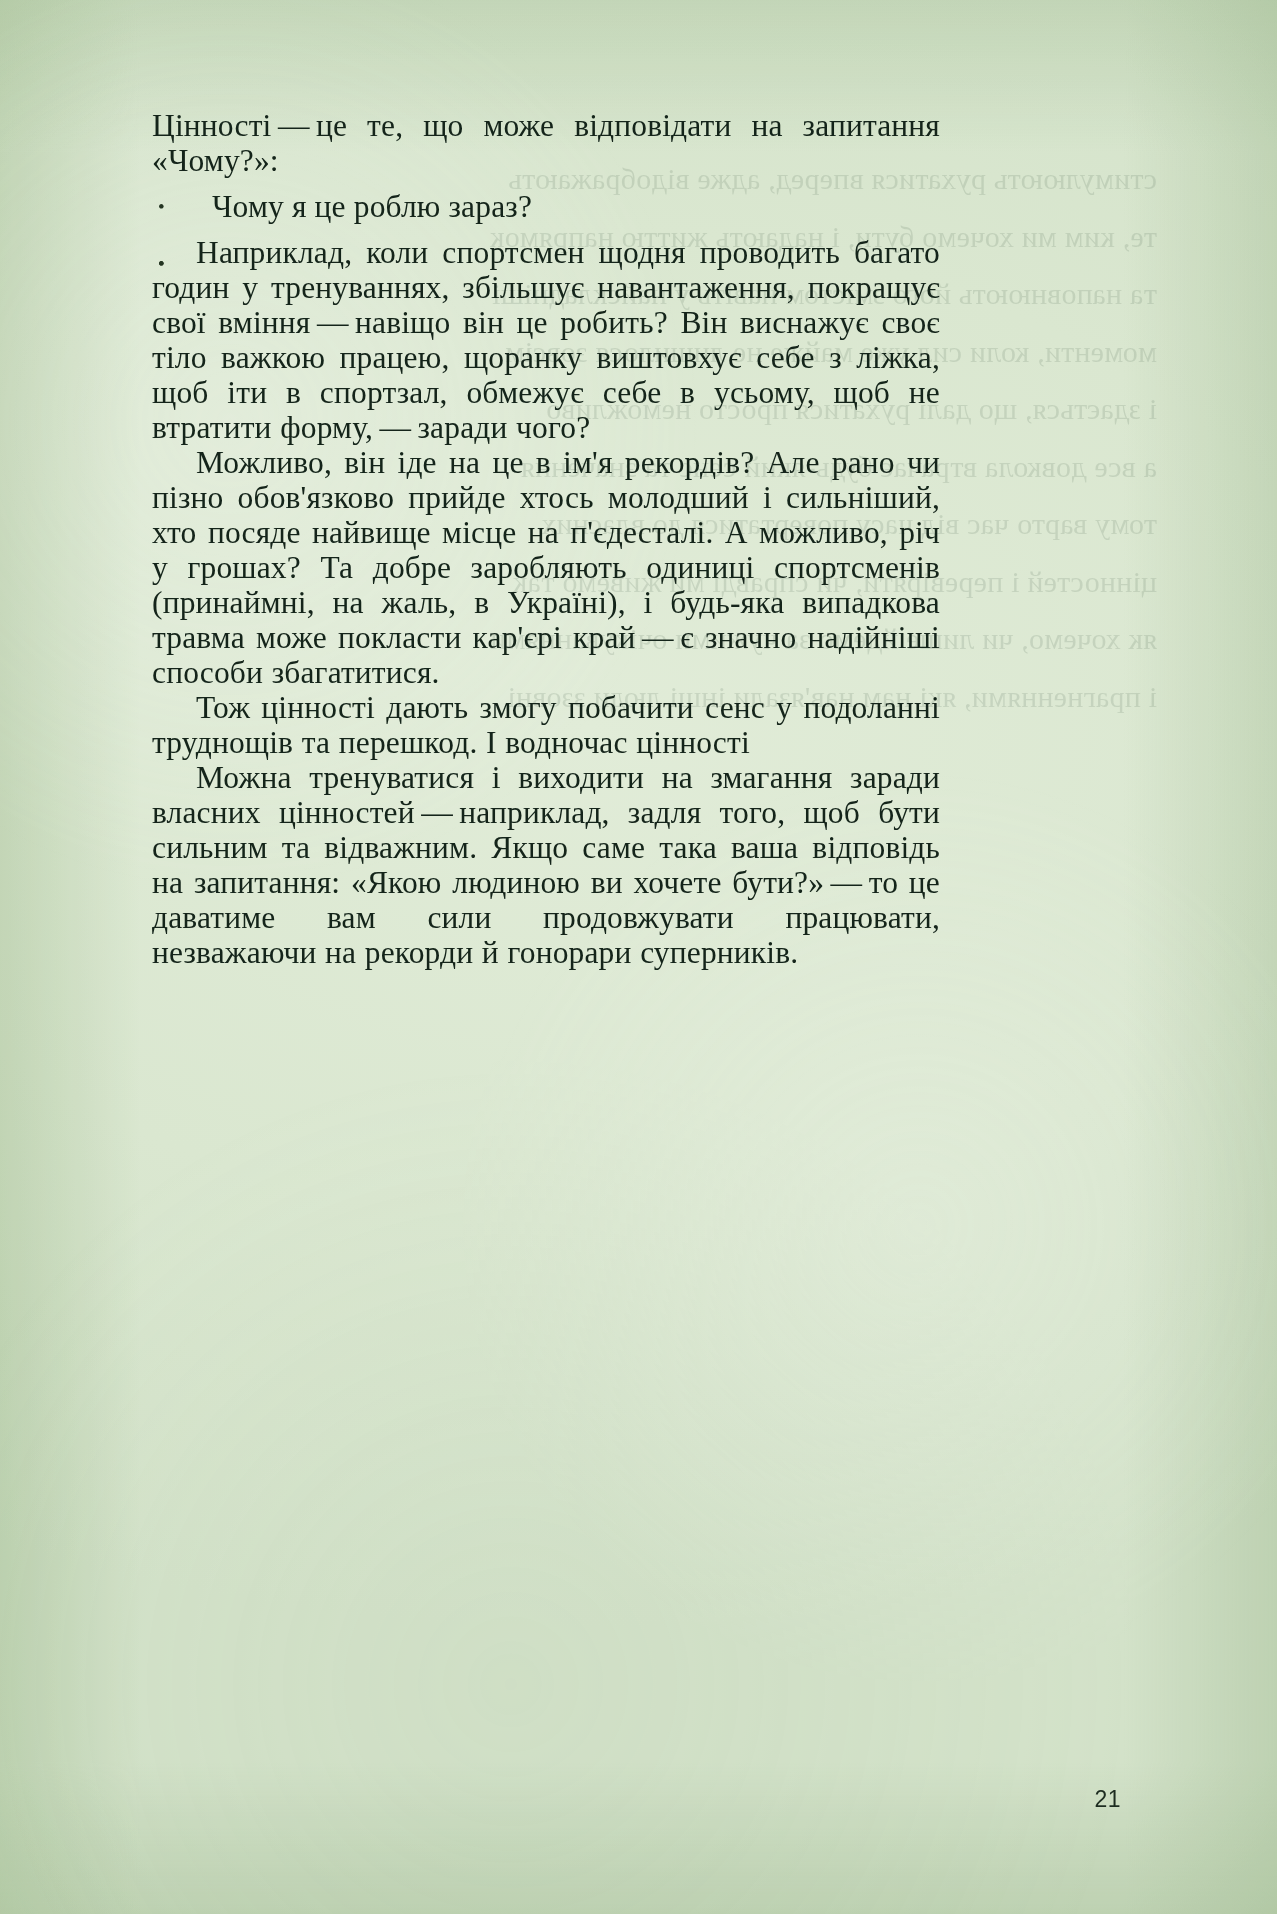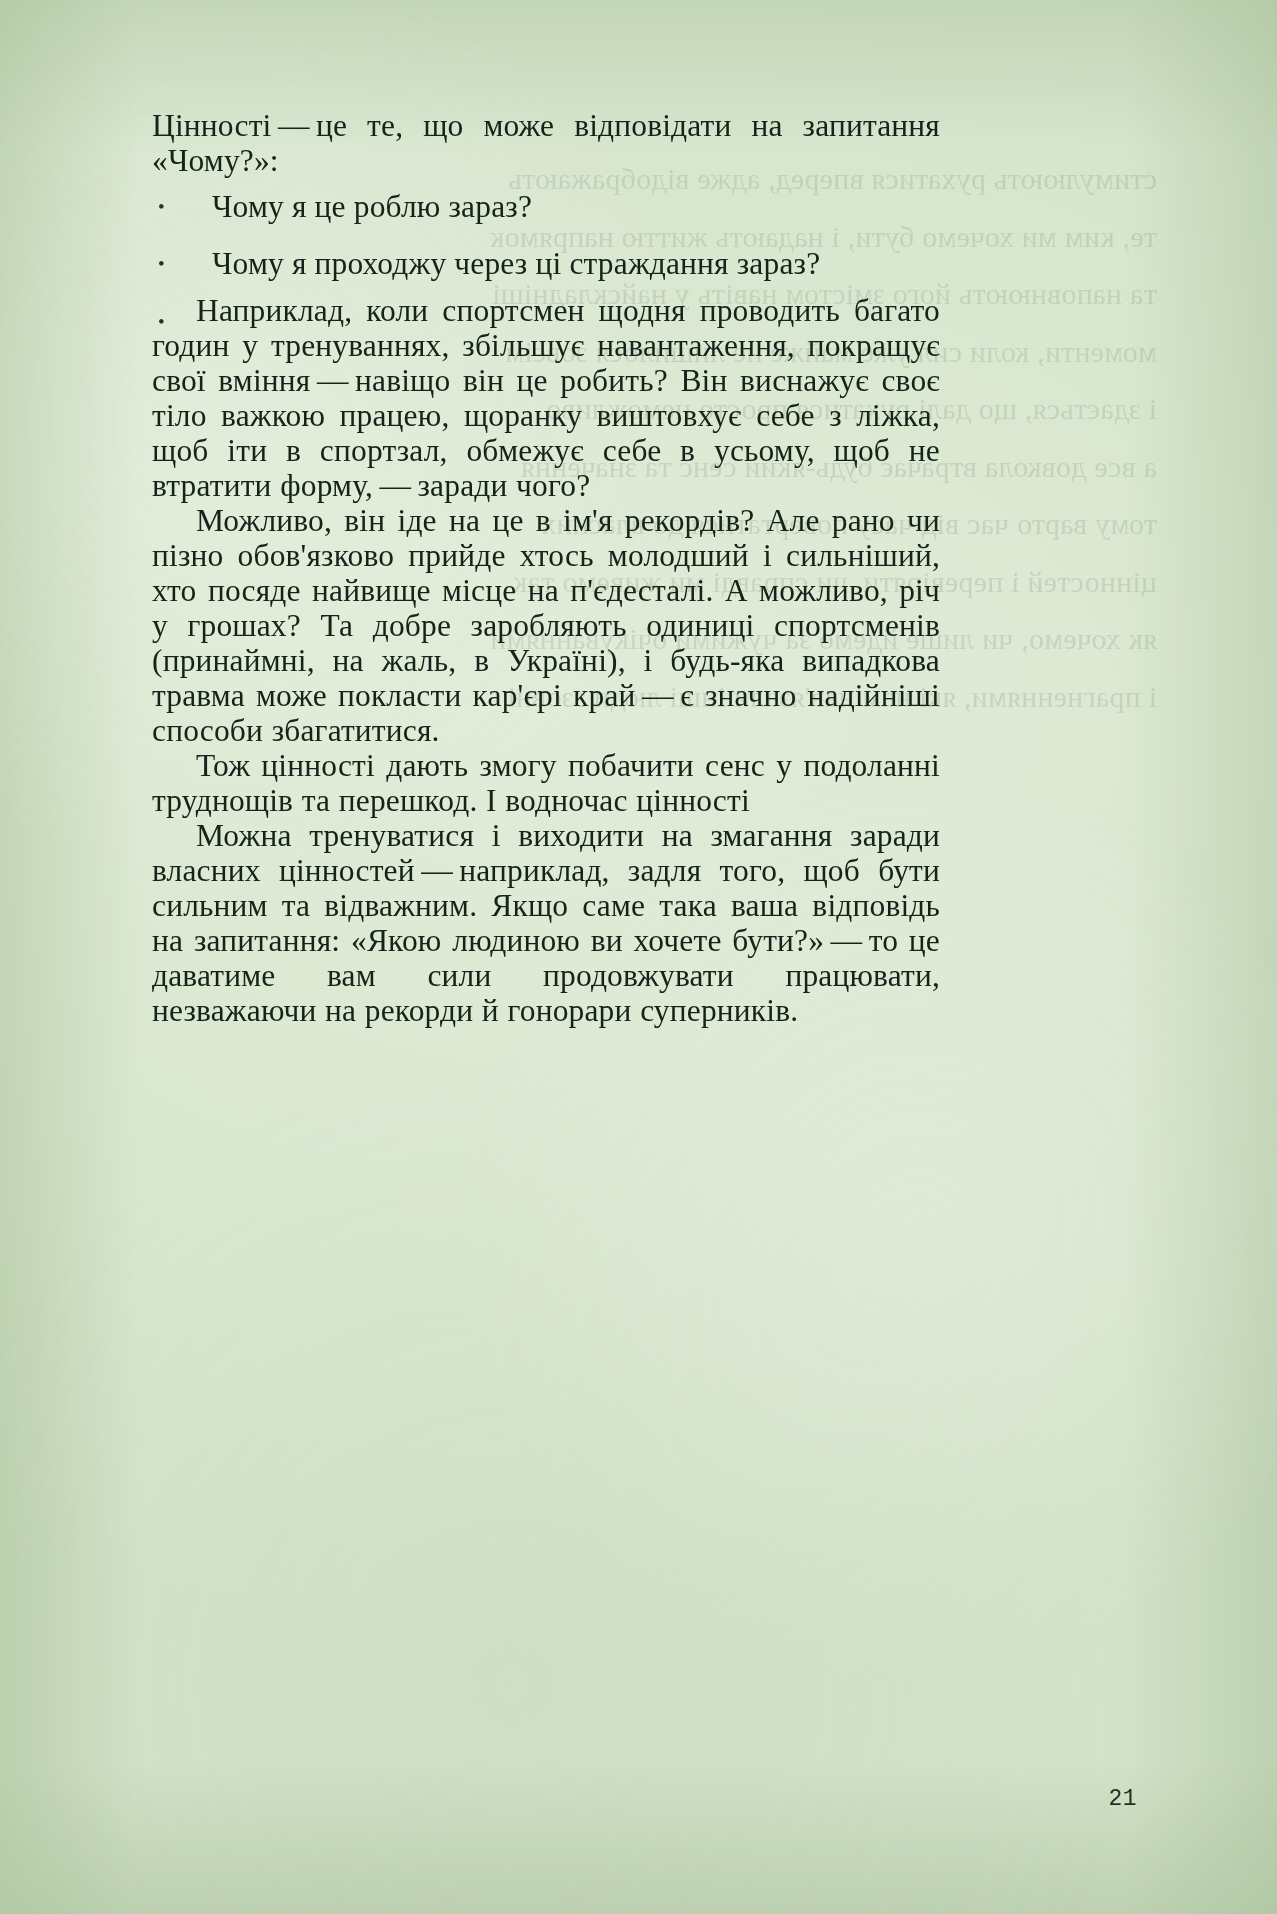--- a/index.html
+++ b/index.html
@@ -106,24 +106,24 @@
     left: 6px;
     top: 0;
     line-height: 57.3px;
     font-size: 19px;
     color: #243522;
   }
 
   
   .folio {
     position: absolute;
-    right: 140px;
+    right: 156px;
     top: 1786px;
     z-index: 3;
-    font-family: Liberation Mono, monospace;
+    font-family: Liberation Sans, sans-serif;
     font-size: 23px;
     letter-spacing: .5px;
     color: #1d2c20;
   }
 
   
   .softened { filter: blur(.15px); }
 </style>
 </head>
 <body>
@@ -147,21 +147,20 @@
 
     <p class="para">Цінності — це те, що може відповідати на запитан­ня «Чому?»:</p>
 
     <ul class="bullets">
       <li>
         <span class="dot">•</span>
         <span>Чому я це роблю зараз?</span>
       </li>
       <li>
         <span class="dot">•</span>
-        <span>Чому я проходжу через ці страждання зараз?</span>
       </li>
       <li>
         <span class="dot">•</span>
       </li>
     </ul>
 
     <p class="para indent">Наприклад, коли спортсмен щодня проводить багато годин у тренуваннях, збільшує навантажен­ня, покращує свої вміння — навіщо він це робить? Він виснажує своє тіло важкою працею, щоранку виштовхує себе з ліжка, щоб іти в спортзал, обме­жує себе в усьому, щоб не втратити форму, — зара­ди чого?</p>
     <p class="para indent">Можливо, він іде на це в ім'я рекордів? Але рано чи пізно обов'язково прийде хтось молодший і силь­ніший, хто посяде найвище місце на п'єдесталі. А можливо, річ у грошах? Та добре заробляють оди­ниці спортсменів (принаймні, на жаль, в Україні), і будь-яка випадкова травма може покласти кар'є­рі край — є значно надійніші способи збагатитися.</p>
     <p class="para indent">Тож цінності дають змогу побачити сенс у подо­ланні труднощів та перешкод. І водночас цінності</p>
     <p class="para indent">Можна тренуватися і виходити на змагання за­ради власних цінностей — наприклад, задля того, щоб бути  сильним та відважним. Якщо саме така ваша відповідь на запитання: «Якою людиною ви хочете бути?» — то це даватиме вам сили продов­жувати працювати, незважаючи на рекорди й го­норари суперників.</p>

